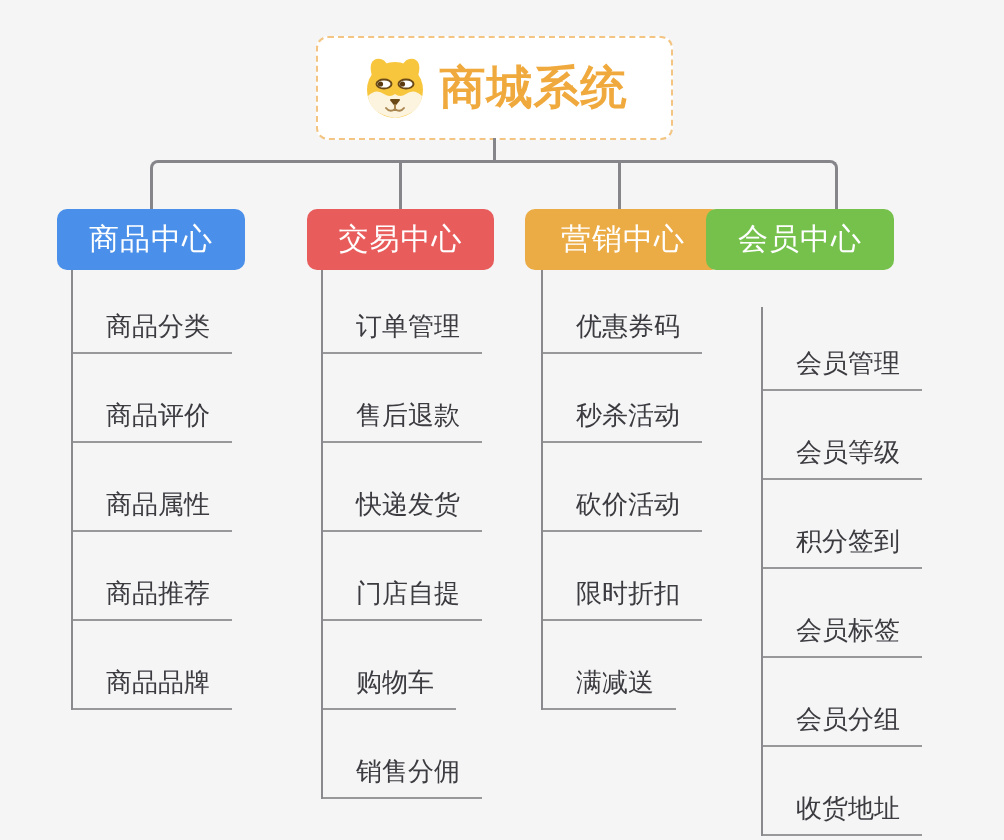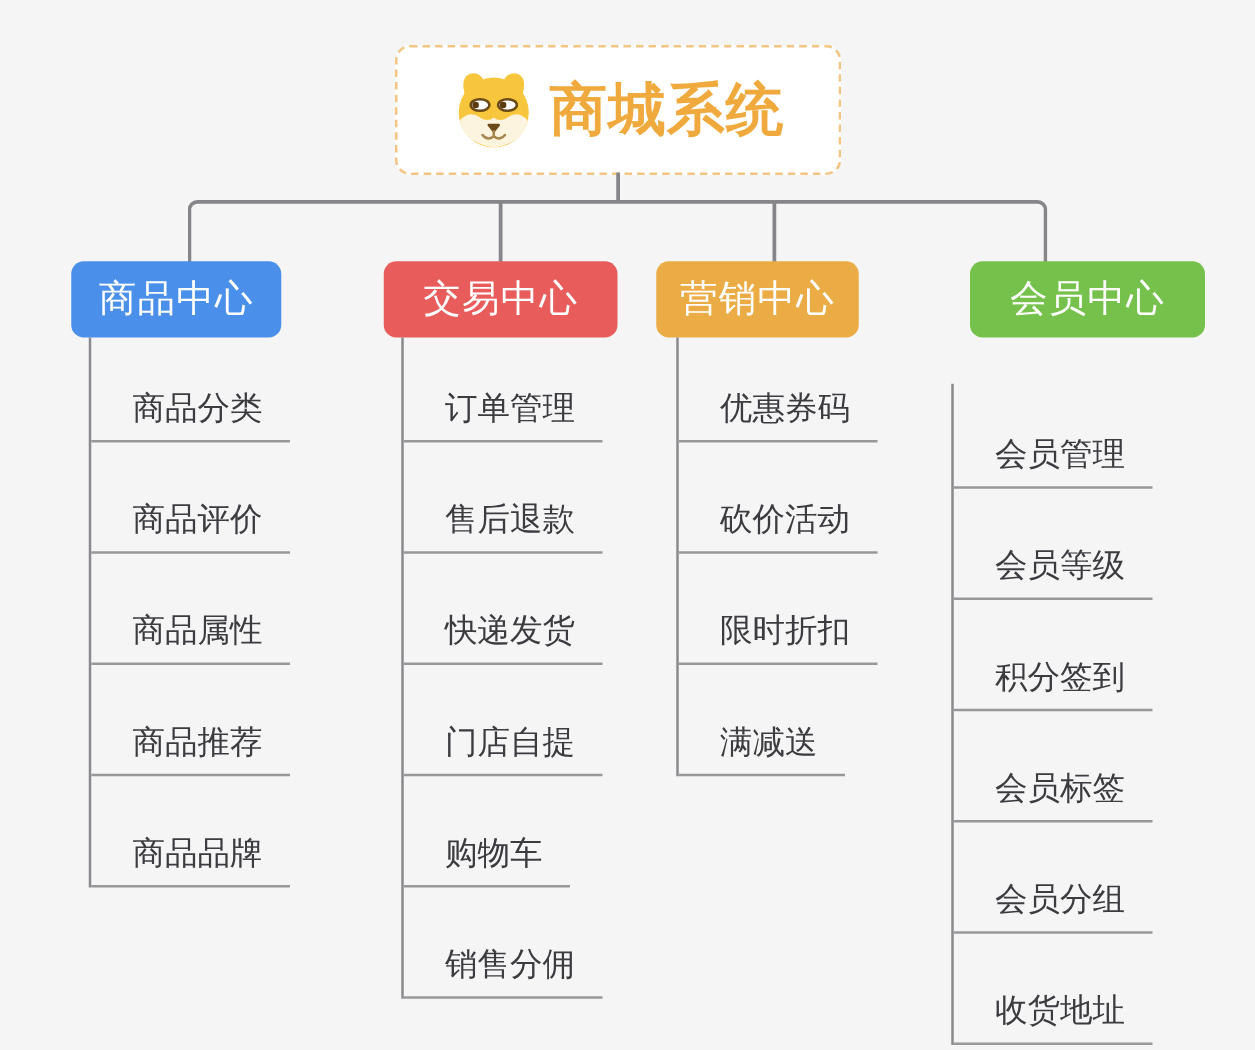--- a/index.html
+++ b/index.html
@@ -35,24 +35,24 @@
   .drop{top:162px;width:3px;height:48px;}
   .drop-2{left:399px;}
   .drop-3{left:618px;}
 
   
   .branch-header{
     position:absolute;top:209px;height:61px;border-radius:10px;
     display:flex;align-items:center;justify-content:center;
     color:#ffffff;font-size:30px;font-weight:500;letter-spacing:1px;
   }
-  .h1{left:57px;width:168px;}
+  .h1{left:57px;width:188px;}
   .h2{left:307px;width:187px;}
-  .h3{left:525px;width:162px;}
-  .h4{left:776px;width:188px;}
+  .h3{left:525px;width:196px;}
+  .h4{left:706px;width:188px;}
 
   
   .items{
     position:absolute;top:270px;
     border-left:2px solid #8a8a8e;
   }
   .c1{left:71px;}
   .c2{left:321px;}
   .c3{left:541px;}
   .c4{left:761px;margin-top:37px;}
@@ -148,20 +148,23 @@
     <div class="leaf">
         <span>销售分佣</span>
       </div>
   </div>
 
   <div class="items c3">
     <div class="leaf">
         <span>优惠券码</span>
       </div>
     <div class="leaf">
+        <span>秒杀活动</span>
+      </div>
+    <div class="leaf">
         <span>砍价活动</span>
       </div>
     <div class="leaf">
         <span>限时折扣</span>
       </div>
     <div class="leaf">
         <span>满减送</span>
       </div>
   </div>
 

